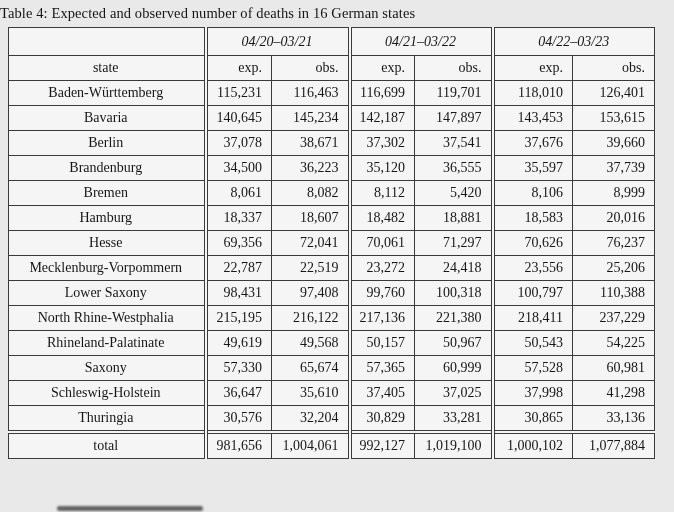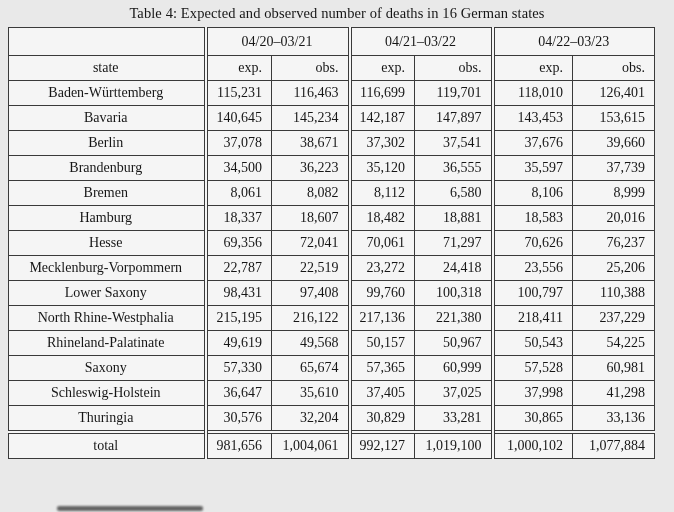--- a/index.html
+++ b/index.html
@@ -9,21 +9,21 @@
     color: #161616;
   }
   .page {
     position: relative;
     width: 674px;
     height: 512px;
     overflow: hidden;
     background: #e9e9e9;
   }
   .caption {
-    text-align: center;
+    text-align: left;
     font-size: 14.5px;
     line-height: 17px;
     padding-top: 5px;
     letter-spacing: 0.1px;
   }
   table.deaths {
     border-collapse: collapse;
     table-layout: fixed;
     margin: 5px 0 0 8px;
     background: #f5f5f5;
@@ -36,21 +36,21 @@
     padding: 3px 9px 4px 8px;
     white-space: nowrap;
     overflow: hidden;
   }
   table.deaths thead tr.periods th {
     padding-top: 5px;
     padding-bottom: 5px;
   }
   .num   { text-align: right; }
   .left  { text-align: center; }
-  .period{ text-align: center; }
+  .period{ text-align: center; font-style: italic; }
   .dbl   { border-left: 4px double #3a3a3a !important; }
   table.deaths tfoot td { border-top: 4px double #3a3a3a; }
   .artifact {
     position: absolute;
     left: 57px;
     top: 506px;
     width: 146px;
     height: 5px;
     background: #4d4d4d;
     border-radius: 2px;
@@ -127,21 +127,21 @@
     <td class="num dbl">35,120</td>
     <td class="num">36,555</td>
     <td class="num dbl">35,597</td>
     <td class="num">37,739</td>
   </tr>
         <tr>
     <td class="left">Bremen</td>
     <td class="num dbl">8,061</td>
     <td class="num">8,082</td>
     <td class="num dbl">8,112</td>
-    <td class="num">6,580</td>
+    <td class="num">5,420</td>
     <td class="num dbl">8,106</td>
     <td class="num">8,999</td>
   </tr>
         <tr>
     <td class="left">Hamburg</td>
     <td class="num dbl">18,337</td>
     <td class="num">18,607</td>
     <td class="num dbl">18,482</td>
     <td class="num">18,881</td>
     <td class="num dbl">18,583</td>

